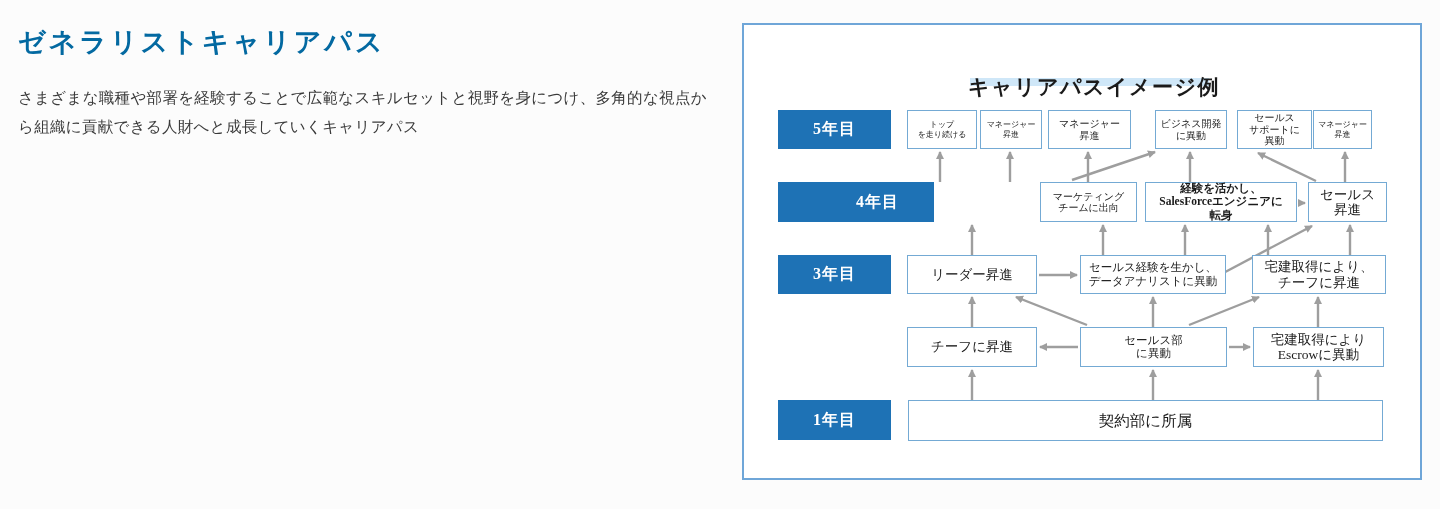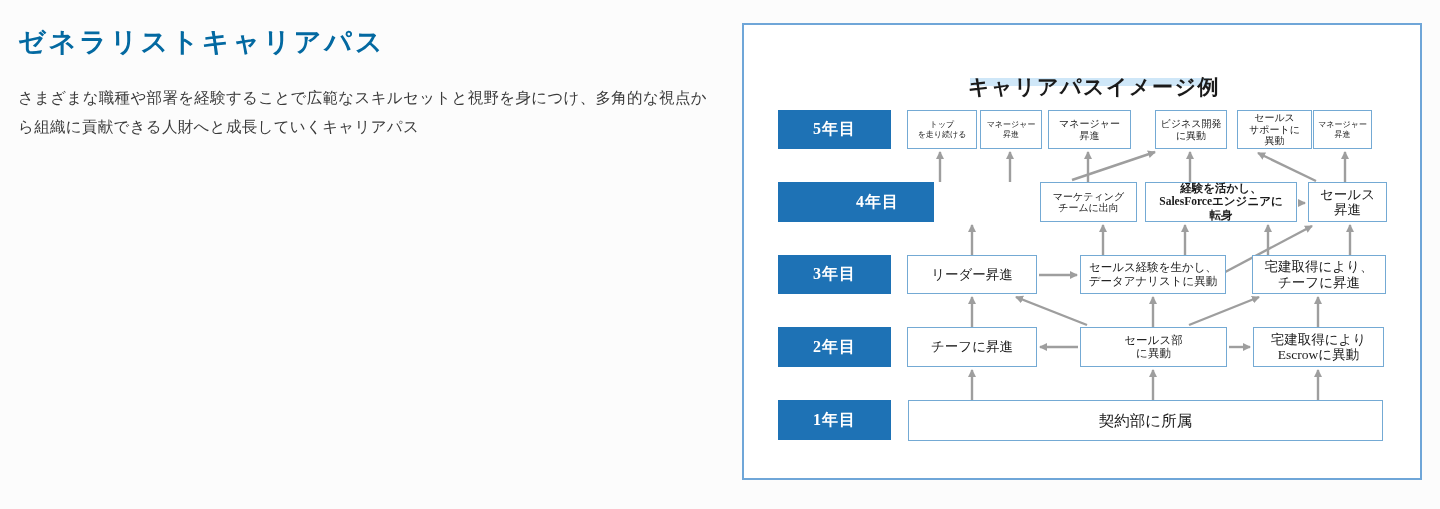--- a/index.html
+++ b/index.html
@@ -94,21 +94,20 @@
         <line x1="346" y1="159" x2="346" y2="129" stroke="#9e9e9e" stroke-width="2.4" marker-end="url(#ah)"></line>
         <line x1="330" y1="157" x2="413" y2="129" stroke="#9e9e9e" stroke-width="2.4" marker-end="url(#ah)"></line>
         <line x1="448" y1="159" x2="448" y2="129" stroke="#9e9e9e" stroke-width="2.4" marker-end="url(#ah)"></line>
         <line x1="574" y1="158" x2="516" y2="130" stroke="#9e9e9e" stroke-width="2.4" marker-end="url(#ah)"></line>
         <line x1="603" y1="159" x2="603" y2="129" stroke="#9e9e9e" stroke-width="2.4" marker-end="url(#ah)"></line>
       </svg>
     <div id="nodes">
         <div class="ylabel" style="left: 36px; top: 87px; width: 113px; height: 39px; background: rgb(30, 114, 181);">5年目</div>
         <div class="ylabel" style="left: 36px; top: 159px; width: 113px; height: 40px; background: rgb(30, 114, 181); padding-left: 43px;">4年目</div>
         <div class="ylabel" style="left: 36px; top: 232px; width: 113px; height: 39px; background: rgb(30, 114, 181);">3年目</div>
-        <div class="ylabel" style="left: 36px; top: 304px; width: 113px; height: 40px; background: rgb(30, 114, 181);">2年目</div>
         <div class="ylabel" style="left: 36px; top: 377px; width: 113px; height: 40px; background: rgb(30, 114, 181);">1年目</div>
         <div class="node fs-xs" style="left: 165px; top: 87px; width: 70px; height: 39px; border-color: rgb(116, 170, 212);">トップ
 を走り続ける</div>
         <div class="node fs-xs" style="left: 238px; top: 87px; width: 62px; height: 39px; border-color: rgb(116, 170, 212);">マネージャー
 昇進</div>
         <div class="node fs-s" style="left: 306px; top: 87px; width: 83px; height: 39px; border-color: rgb(116, 170, 212);">マネージャー
 昇進</div>
         <div class="node fs-s" style="left: 413px; top: 87px; width: 72px; height: 39px; border-color: rgb(116, 170, 212);">ビジネス開発
 に異動</div>
         <div class="node fs-s" style="left: 495px; top: 87px; width: 75px; height: 39px; border-color: rgb(116, 170, 212);">セールス

